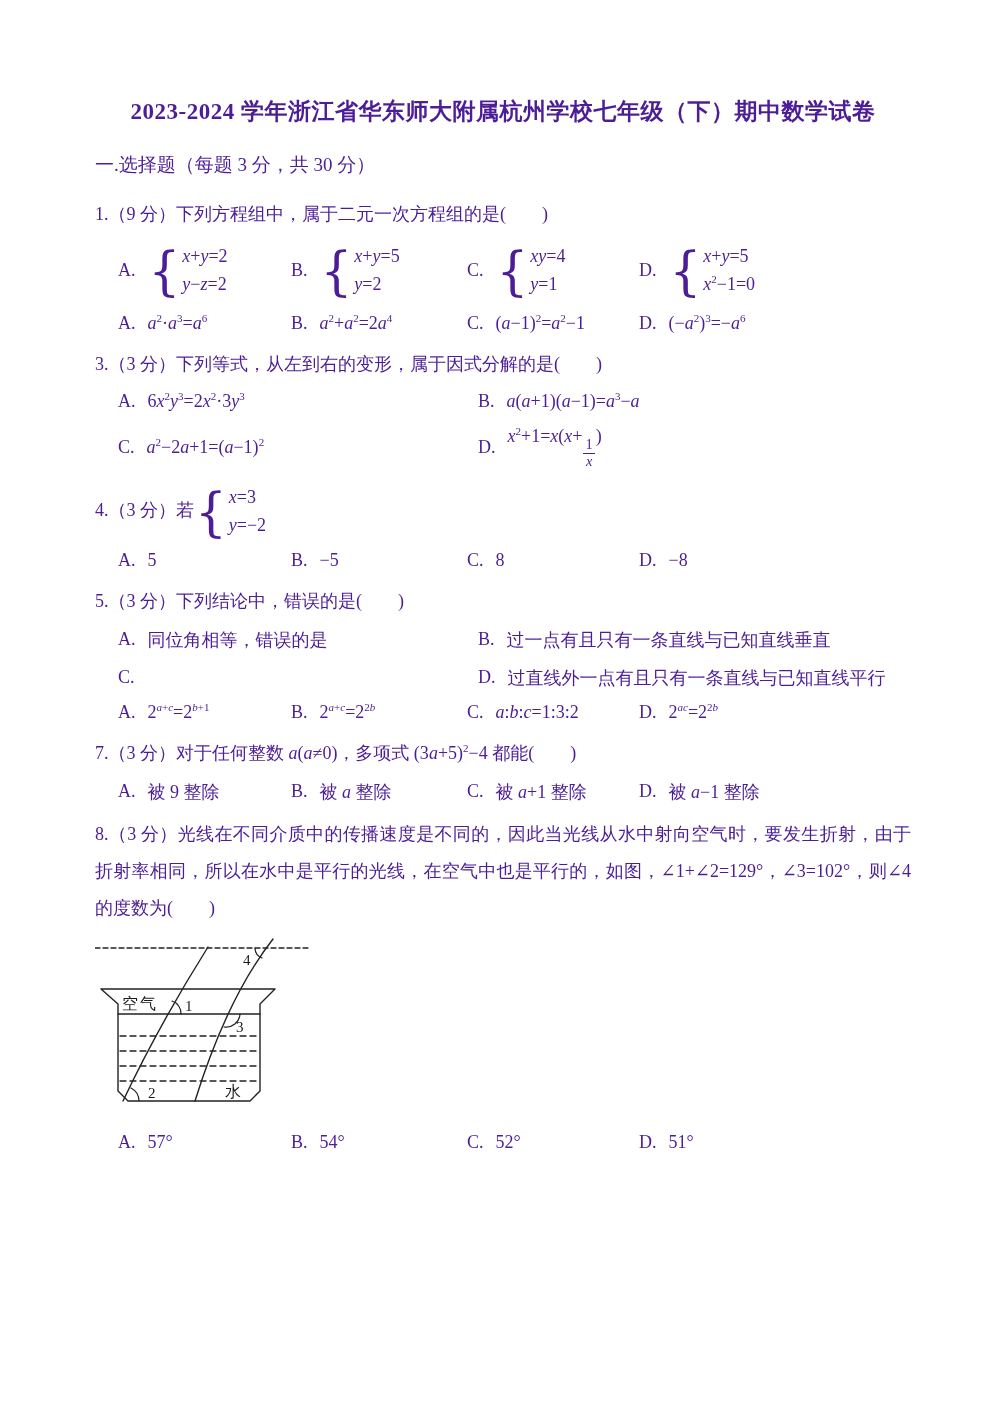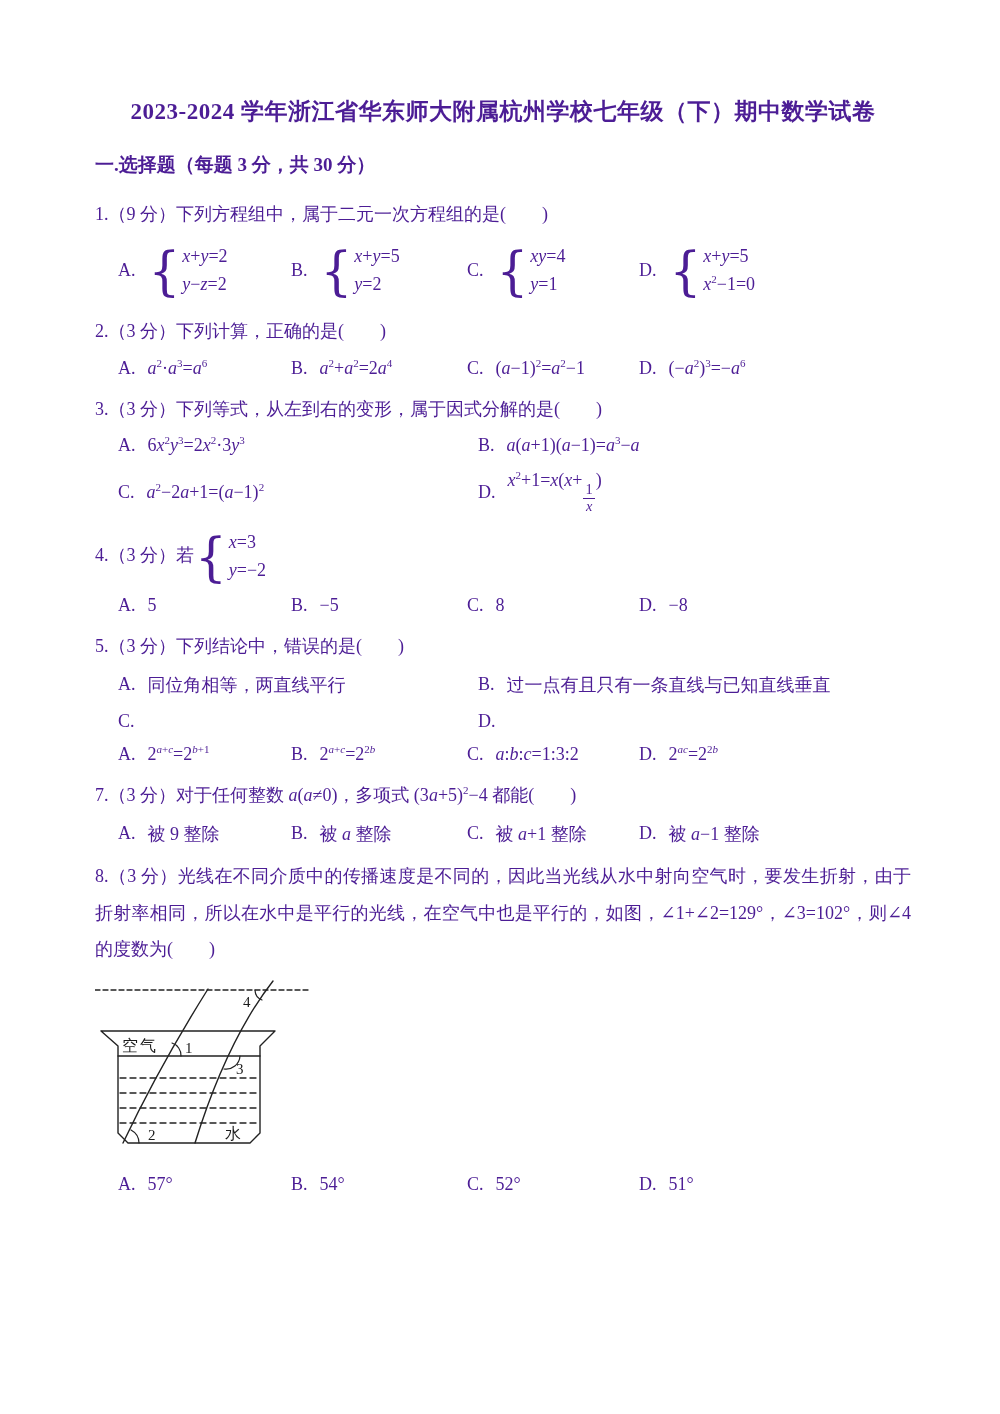--- a/index.html
+++ b/index.html
@@ -1,20 +1,20 @@
 <!DOCTYPE html>
 <html><head>
 <meta charset="utf-8">
 <style>
   html,body{margin:0;padding:0;background:#e8e8e8;}
   #page{position:relative;width:1000px;height:1414px;background:#ffffff;overflow:hidden;
         font-family:"Liberation Serif","DejaVu Serif",serif;color:#4c1d95;}
   .content{position:absolute;left:95px;top:96px;width:816px;}
   .title{font-size:23px;font-weight:700;text-align:center;margin:0 0 25px 0;letter-spacing:0.5px;}
-  .section-header{font-size:19px;font-weight:700;margin:0 0 18px 0;}
+  .section-header{font-size:19px;font-weight:400;margin:0 0 18px 0;}
   .question{margin-bottom:10px;font-size:18px;}
   .stem{line-height:2.05;text-align:justify;}
   .options{display:grid;padding-left:23px;margin:8px 0 12px 0;align-items:center;row-gap:14px;}
   .options.cols4{grid-template-columns:173px 176px 172px 1fr;}
   .options.rows2{grid-template-columns:360px 1fr;}
   .option{display:flex;align-items:center;}
   .opt-label{margin-right:12px;}
   sup{font-size:11px;line-height:0;vertical-align:super;letter-spacing:0;}
   i{font-style:italic;}
   .system{display:inline-flex;align-items:center;vertical-align:middle;margin:2px 1px;}
@@ -77,21 +77,20 @@
                   <span class="brace">{</span>
                   <span class="sys-lines">
                     <span class="sys-line"><i>x</i>+<i>y</i>=5</span>
                     <span class="sys-line"><i>x</i><sup>2</sup>−1=0</span>
                   </span>
                 </span></span>
             </div>
           </div>
         </div>
         <div class="question">
-          <div class="stem"><span>2.（3 分）下列计算，正确的是(　　)</span></div>
           <div class="options cols4">
             <div class="option">
               <span class="opt-label">A.</span>
               <span class="opt-content"><span><i>a</i><sup>2</sup>·<i>a</i><sup>3</sup>=<i>a</i><sup>6</sup></span></span>
             </div>
             <div class="option">
               <span class="opt-label">B.</span>
               <span class="opt-content"><span><i>a</i><sup>2</sup>+<i>a</i><sup>2</sup>=2<i>a</i><sup>4</sup></span></span>
             </div>
             <div class="option">
@@ -153,31 +152,32 @@
               <span class="opt-label">D.</span>
               <span class="opt-content"><span>−8</span></span>
             </div>
           </div>
         </div>
         <div class="question">
           <div class="stem"><span>5.（3 分）下列结论中，错误的是(　　)</span></div>
           <div class="options rows2">
             <div class="option">
               <span class="opt-label">A.</span>
-              <span class="opt-content"><span>同位角相等，两直线平行</span></span>
+              <span class="opt-content"><span>同位角相等，错误的是</span></span>
             </div>
             <div class="option">
               <span class="opt-label">B.</span>
               <span class="opt-content"><span>过一点有且只有一条直线与已知直线垂直</span></span>
             </div>
             <div class="option">
               <span class="opt-label">C.</span>
             </div>
             <div class="option">
               <span class="opt-label">D.</span>
+              <span class="opt-content"><span>过直线外一点有且只有一条直线与已知直线平行</span></span>
             </div>
           </div>
         </div>
         <div class="question">
           <div class="options cols4">
             <div class="option">
               <span class="opt-label">A.</span>
               <span class="opt-content"><span>2<sup><i>a</i>+<i>c</i></sup>=2<sup><i>b</i>+1</sup></span></span>
             </div>
             <div class="option">

